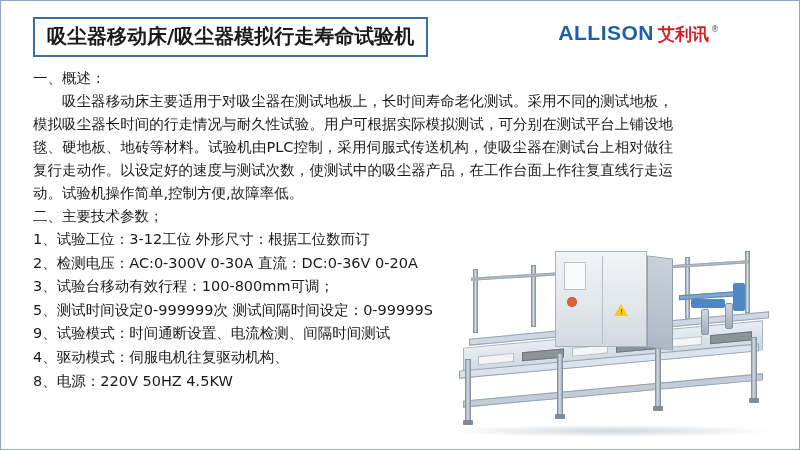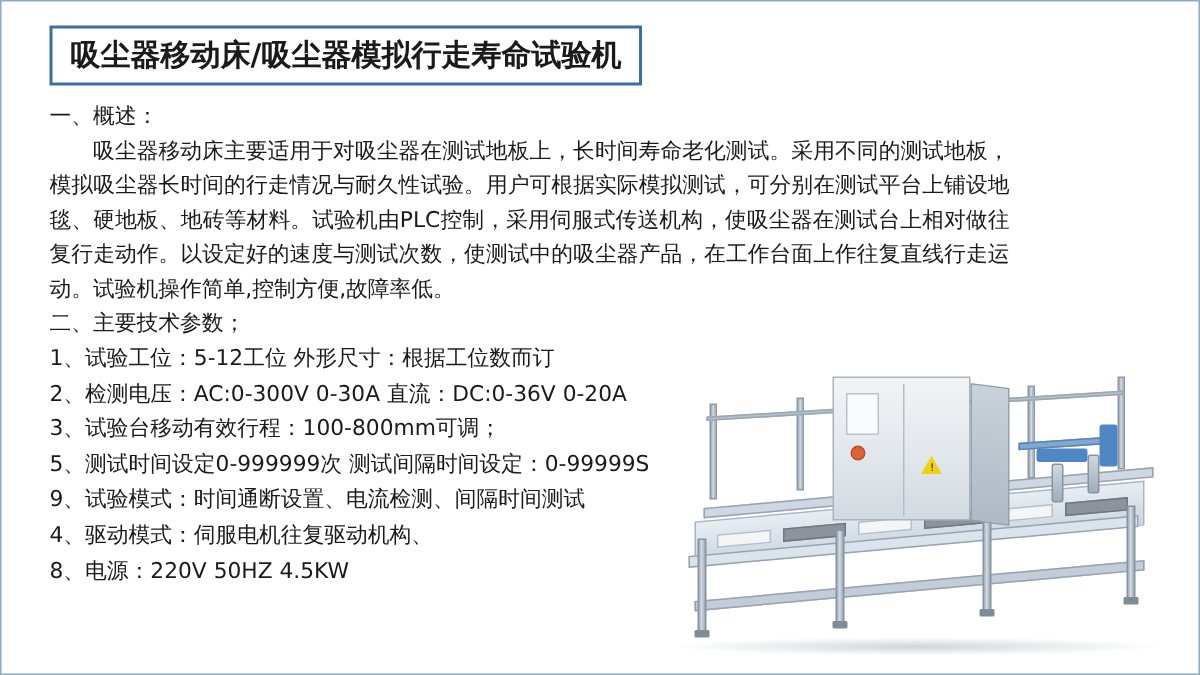--- a/index.html
+++ b/index.html
@@ -277,28 +277,33 @@
 </style>
 </head>
 <body>
 
 <div class="page">
 
   <div class="header">
     <div class="title-box">
       <div class="title-text">吸尘器移动床/吸尘器模拟行走寿命试验机</div>
     </div>
+    <div class="logo">
+      <span class="logo-en">ALLISON</span>
+      <span class="logo-cn">艾利讯</span>
+      <span class="logo-tm">®</span>
+    </div>
   </div>
 
   <div class="content">
     <div class="section-head">一、概述：</div>
     <div class="para">吸尘器移动床主要适用于对吸尘器在测试地板上，长时间寿命老化测试。采用不同的测试地板，模拟吸尘器长时间的行走情况与耐久性试验。用户可根据实际模拟测试，可分别在测试平台上铺设地毯、硬地板、地砖等材料。试验机由PLC控制，采用伺服式传送机构，使吸尘器在测试台上相对做往复行走动作。以设定好的速度与测试次数，使测试中的吸尘器产品，在工作台面上作往复直线行走运动。试验机操作简单,控制方便,故障率低。</div>
     <div class="section-head">二、主要技术参数；</div>
     <ul class="spec-list">
-      <li>1、试验工位：5-12工位  外形尺寸：根据工位数而订</li>
+      <li>1、试验工位：3-12工位  外形尺寸：根据工位数而订</li>
       <li>2、检测电压：AC:0-300V  0-30A     直流：DC:0-36V 0-20A</li>
       <li>3、试验台移动有效行程：100-800mm可调；</li>
       <li>5、测试时间设定0-999999次      测试间隔时间设定：0-99999S</li>
       <li>9、试验模式：时间通断设置、电流检测、间隔时间测试</li>
       <li>4、驱动模式：伺服电机往复驱动机构、</li>
       <li>8、电源：220V  50HZ  4.5KW</li>
     </ul>
   </div>
 
   <div class="machine">

